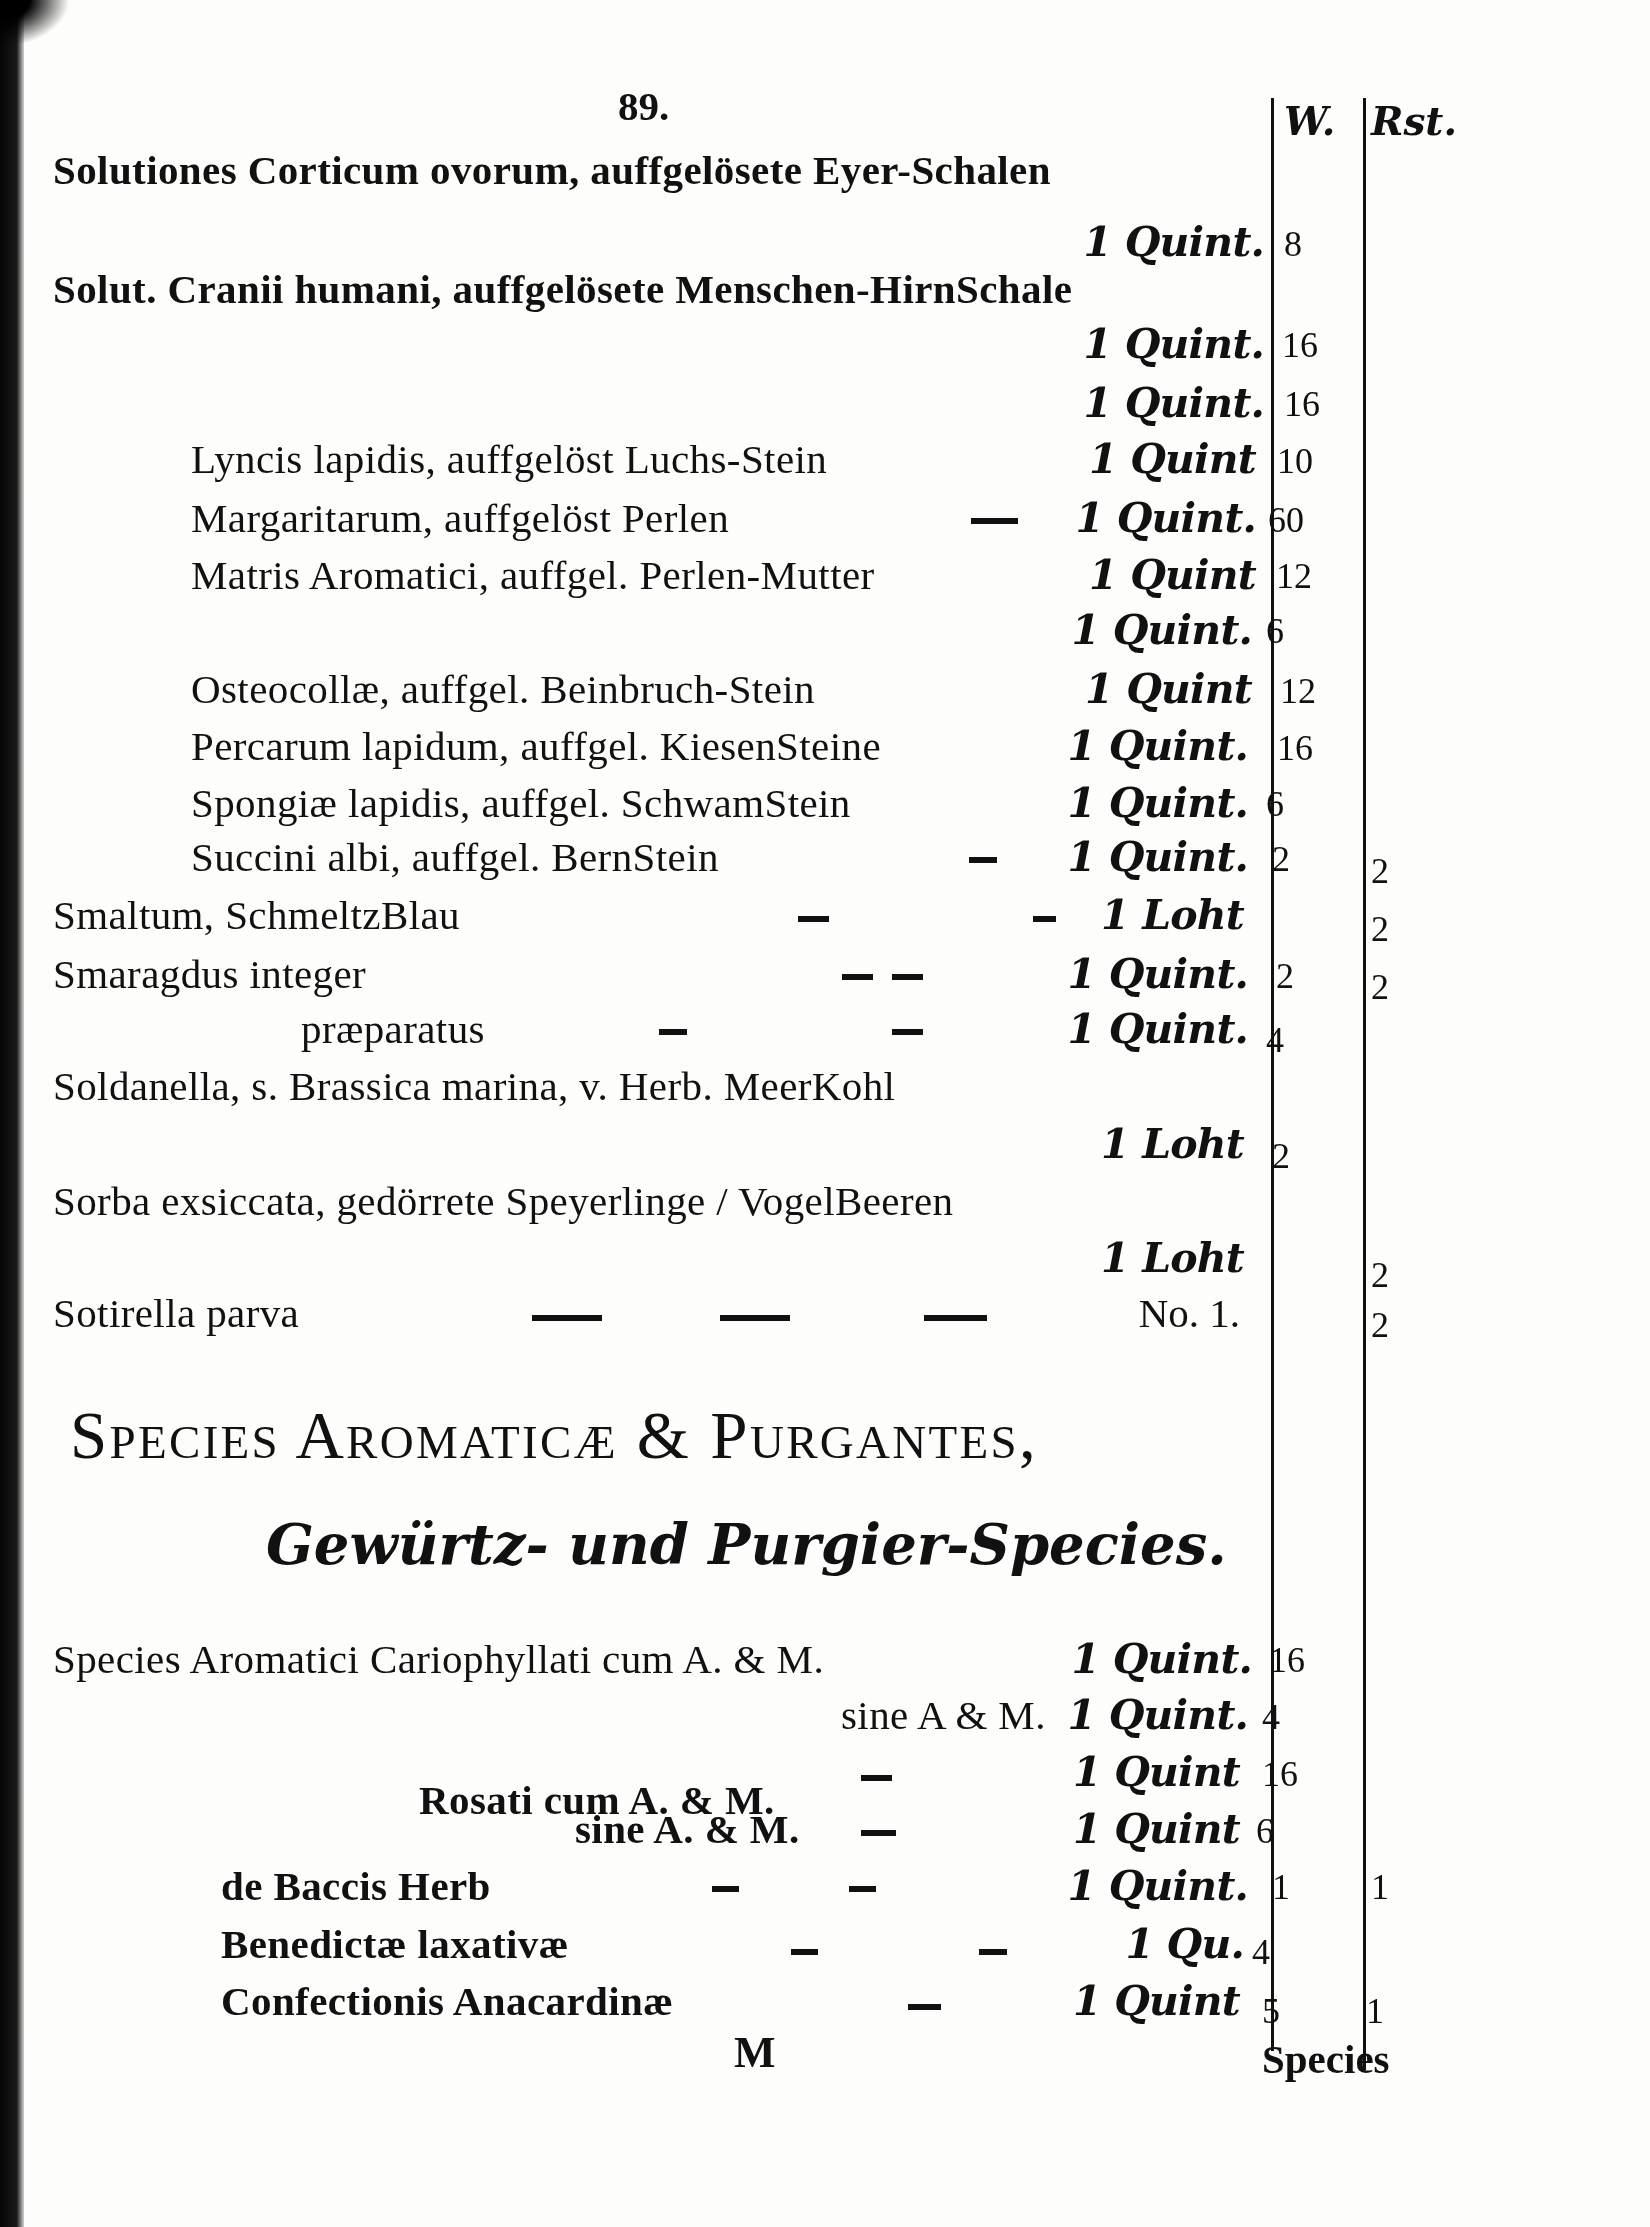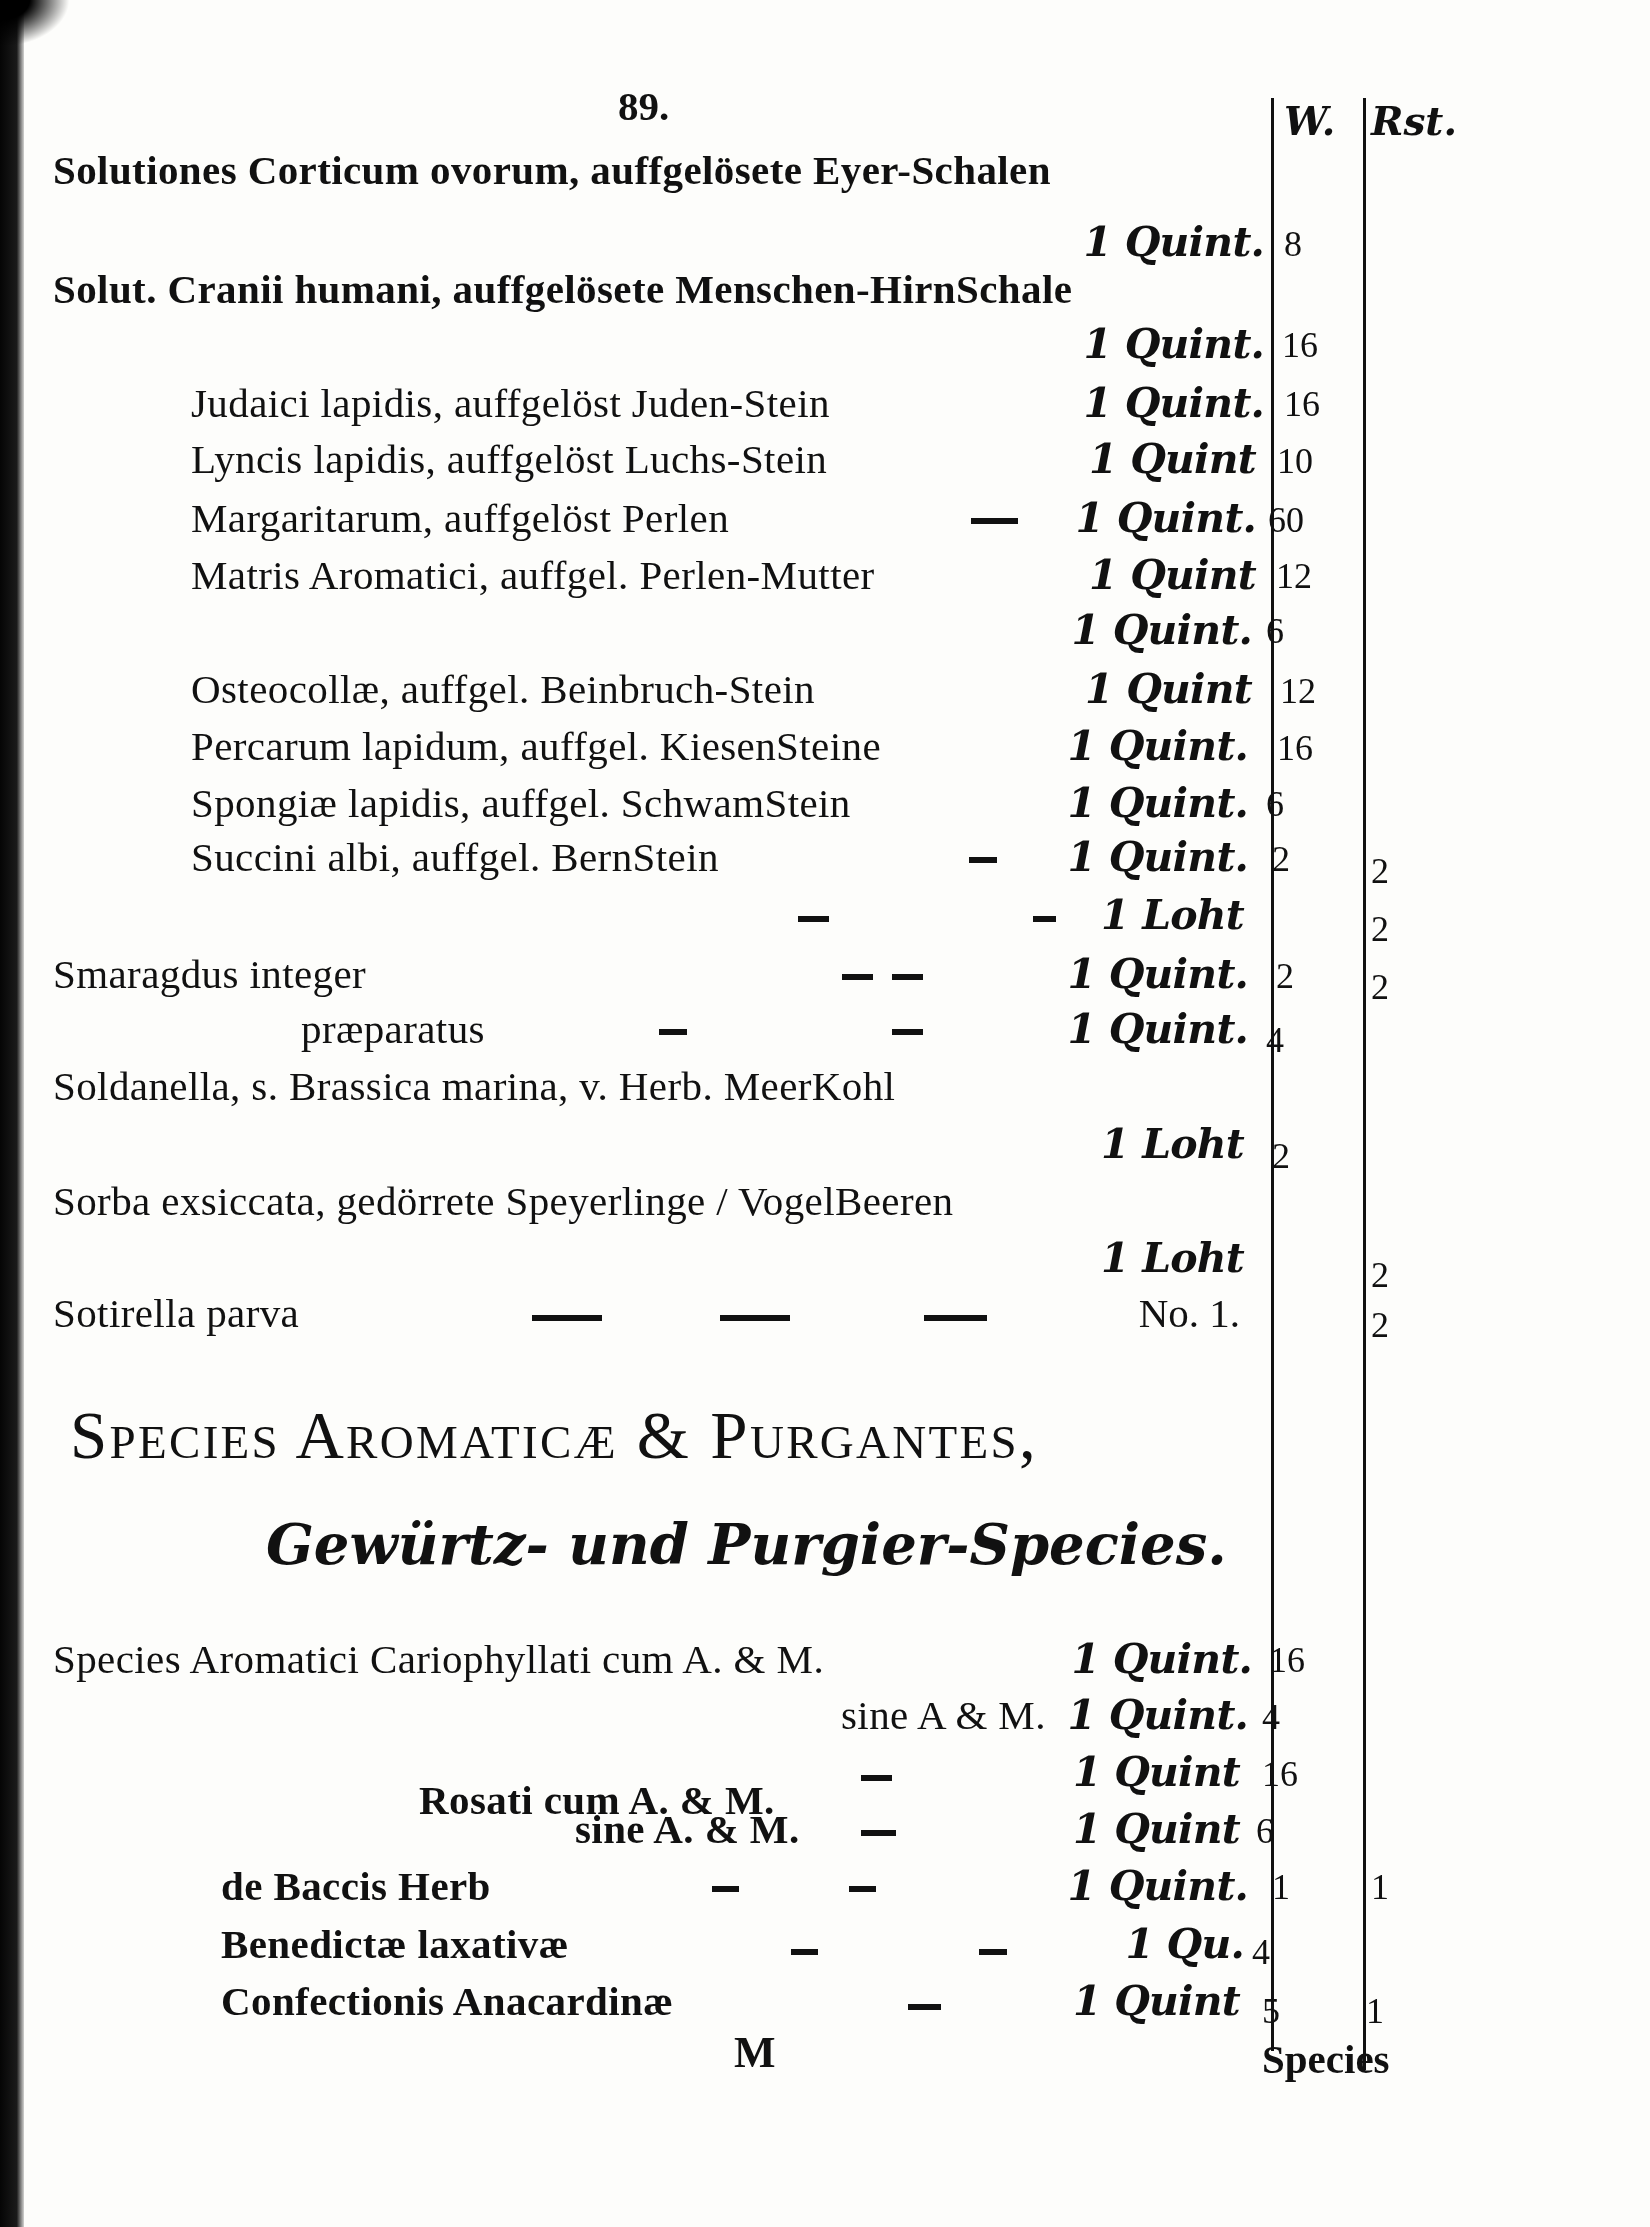--- a/index.html
+++ b/index.html
@@ -44,21 +44,20 @@
   <div class="ln bold" style="left:53px; top:147px;">Solutiones Corticum ovorum, auffgelösete Eyer-Schalen</div>
 
   <div class="unit frak" style="right:387px; top:219px;">1 Quint.</div>
   <div class="num" style="left:1284px; top:221px;">8</div>
 
   <div class="ln bold" style="left:53px; top:266px;">Solut. Cranii humani, auffgelösete Menschen-HirnSchale</div>
 
   <div class="unit frak" style="right:387px; top:321px;">1 Quint.</div>
   <div class="num" style="left:1282px; top:322px;">16</div>
 
-  <div class="ln" style="left:191px; top:380px;">Judaici lapidis, auffgelöst Juden-Stein</div>
   <div class="unit frak" style="right:387px; top:380px;">1 Quint.</div>
   <div class="num" style="left:1284px; top:381px;">16</div>
 
   <div class="ln" style="left:191px; top:436px;">Lyncis lapidis, auffgelöst Luchs-Stein</div>
   <div class="unit frak" style="right:395px; top:436px;">1 Quint</div>
   <div class="num" style="left:1277px; top:438px;">10</div>
 
   <div class="ln" style="left:191px; top:495px;">Margaritarum, auffgelöst Perlen</div>
   <span class="dash" style="position:absolute; left:963px; top:518px; width:47px;"></span>
   <div class="unit frak" style="right:395px; top:495px;">1 Quint.</div>
@@ -82,20 +81,21 @@
   <div class="ln" style="left:191px; top:780px;">Spongiæ lapidis, auffgel. SchwamStein</div>
   <div class="unit frak" style="right:403px; top:780px;">1 Quint.</div>
   <div class="num" style="left:1266px; top:781px;">6</div>
 
   <div class="ln" style="left:191px; top:834px;">Succini albi, auffgel. BernStein</div>
   <span class="dash" style="position:absolute; left:961px; top:857px; width:28px;"></span>
   <div class="unit frak" style="right:403px; top:834px;">1 Quint.</div>
   <div class="num" style="left:1272px; top:836px;">2</div>
   <div class="num" style="left:1371px; top:848px;">2</div>
 
+  <div class="ln" style="left:53px; top:892px;">Smaltum, SchmeltzBlau</div>
   <span class="dash" style="position:absolute; left:790px; top:916px; width:31px;"></span>
   <span class="dash" style="position:absolute; left:1025px; top:916px; width:23.5px;"></span>
   <div class="unit frak" style="right:407px; top:892px;">1 Loht</div>
   <div class="num" style="left:1371px; top:906px;">2</div>
 
   <div class="ln" style="left:53px; top:951px;">Smaragdus integer</div>
   <span class="dash" style="position:absolute; left:834px; top:974px; width:31px;"></span>
   <span class="dash" style="position:absolute; left:884px; top:974px; width:31px;"></span>
   <div class="unit frak" style="right:403px; top:951px;">1 Quint.</div>
   <div class="num" style="left:1276px; top:953px;">2</div>

